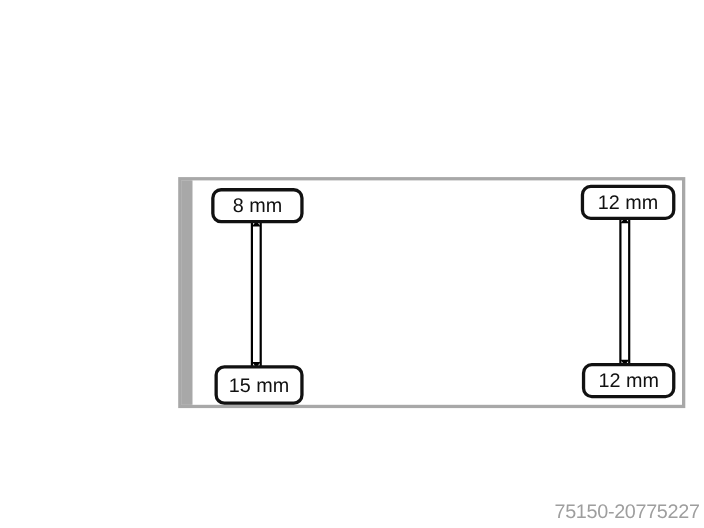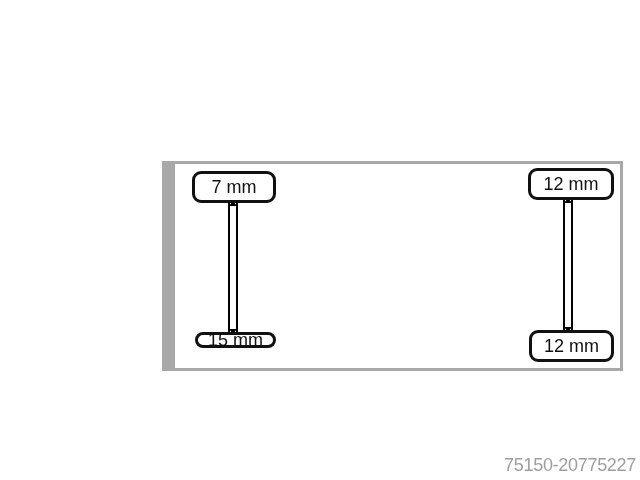--- a/index.html
+++ b/index.html
@@ -68,21 +68,21 @@
     color: var(--label-text, #111111);
     font-size: 18px;
     line-height: 1;
     display: flex;
     align-items: center;
     justify-content: center;
     z-index: 2;
   }
   .tag-tl { left: 192px; top: 171px; width: 84px; height: 32px; }
   .tag-tr { left: 528px; top: 168px; width: 86px; height: 32px; }
-  .tag-bl { left: 195px; top: 332px; width: 81px; height: 16px; }
+  .tag-bl { left: 195px; top: 332px; width: 81px; height: 36px; }
   .tag-br { left: 529px; top: 330px; width: 85px; height: 32px; }
 
   
   .watermark {
     position: absolute;
     right: 4px;
     bottom: 4px;
     color: var(--watermark-text, #9e9e9e);
     font-size: 18px;
     letter-spacing: -0.3px;
@@ -94,21 +94,21 @@
 <div class="canvas">
 
   <div class="board">
     <div class="board-edge"></div>
   </div>
 
   <div class="connector connector-left"></div>
 
   <div class="connector connector-right"></div>
 
-  <div class="tag tag-tl">7 mm</div>
+  <div class="tag tag-tl">8 mm</div>
 
   <div class="tag tag-tr">12 mm</div>
 
   <div class="tag tag-bl">15 mm</div>
 
   <div class="tag tag-br">12 mm</div>
 
   <div class="watermark">75150-20775227</div>
 
 </div>

